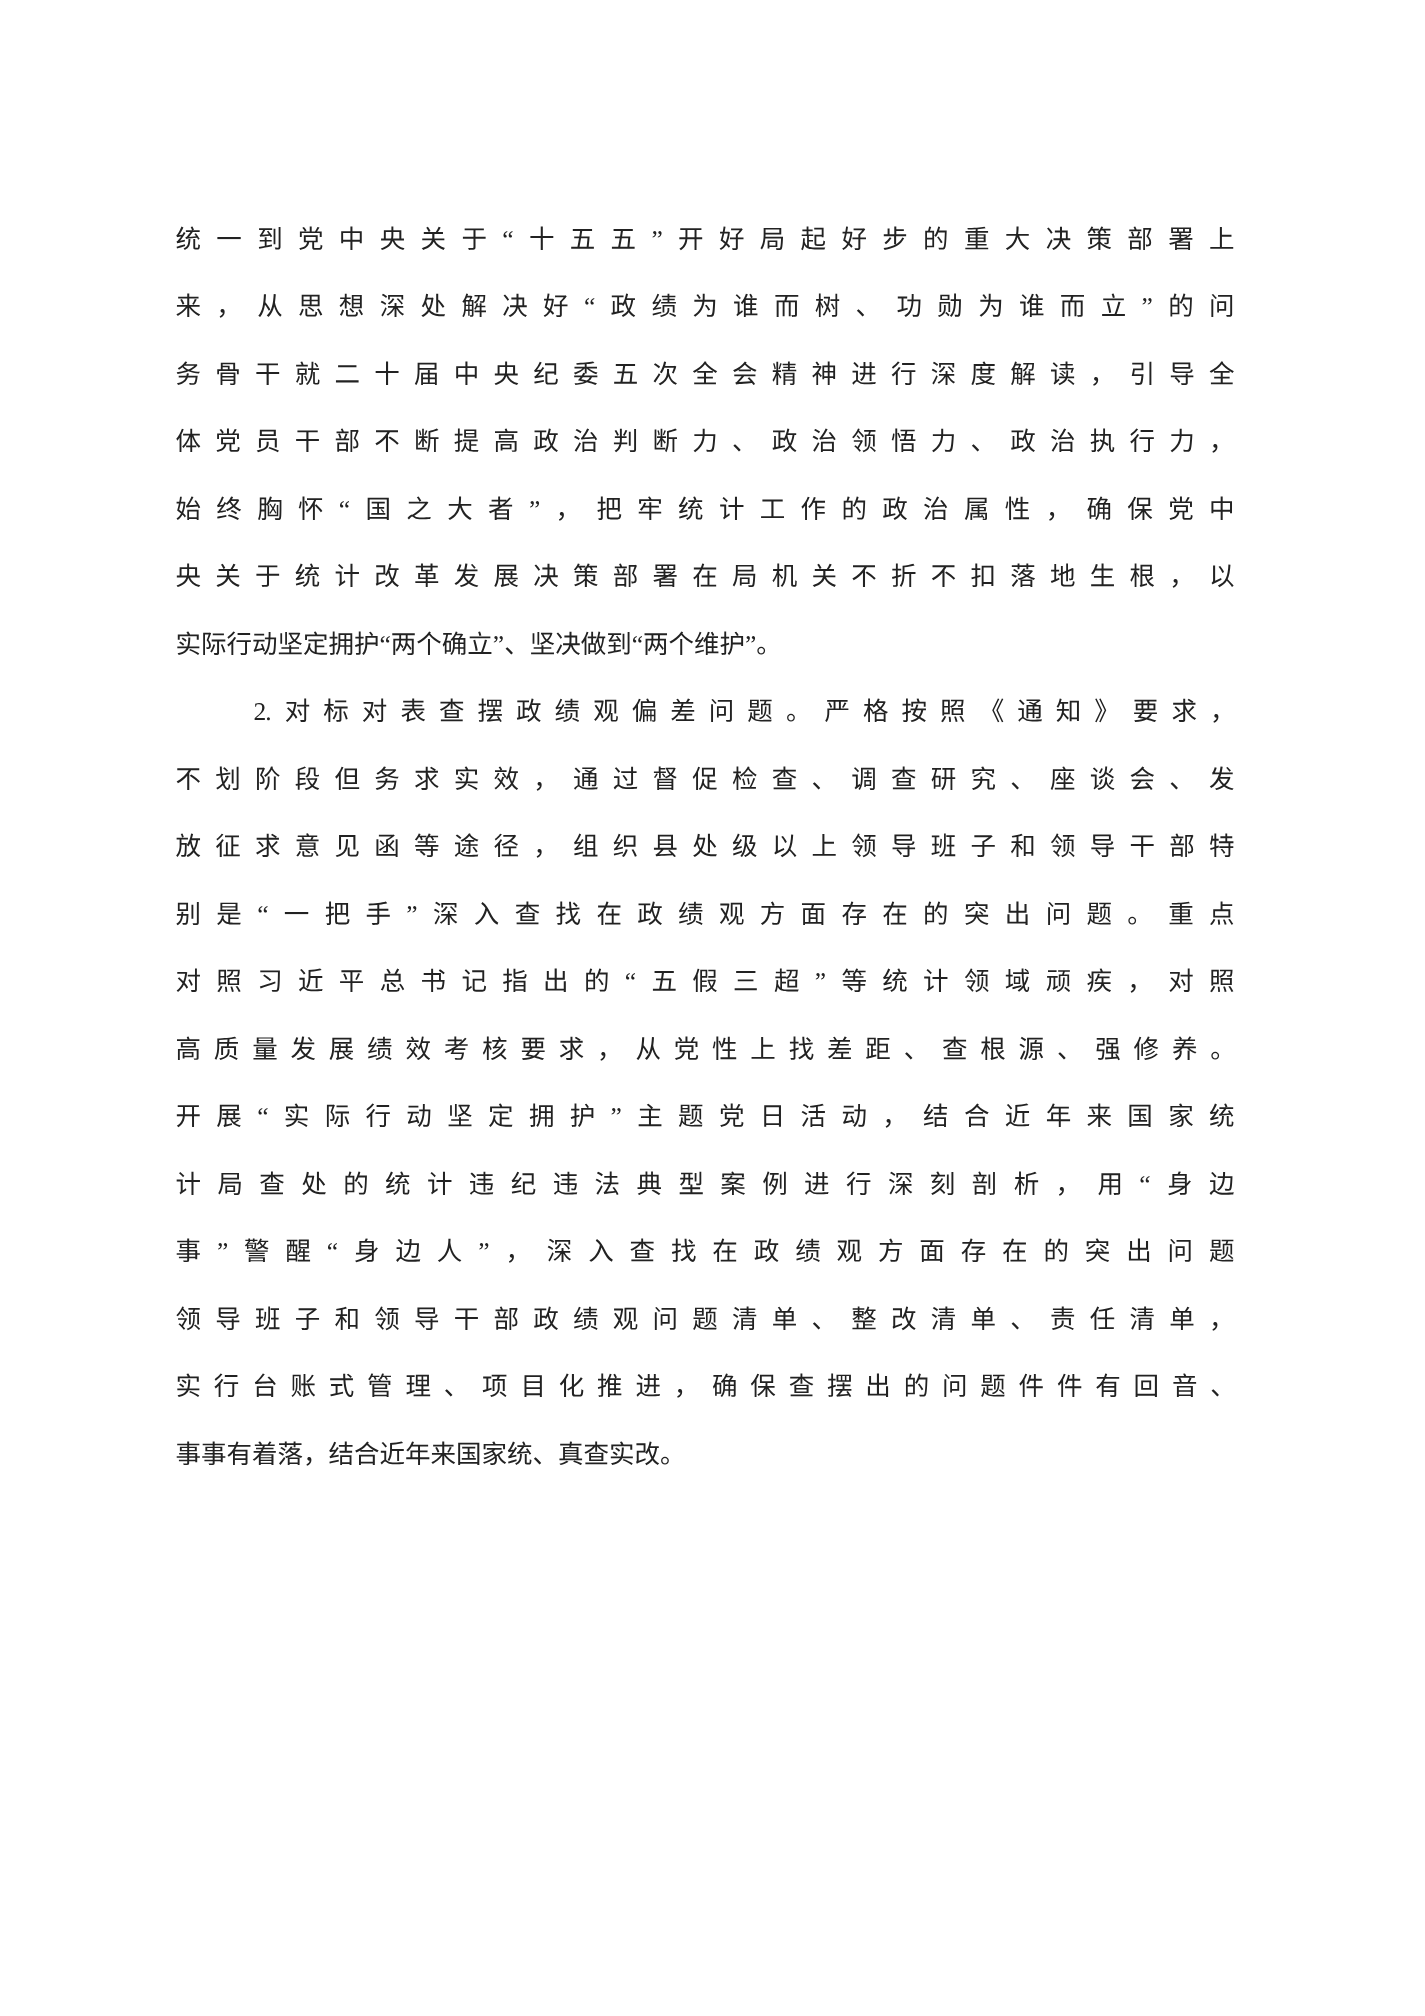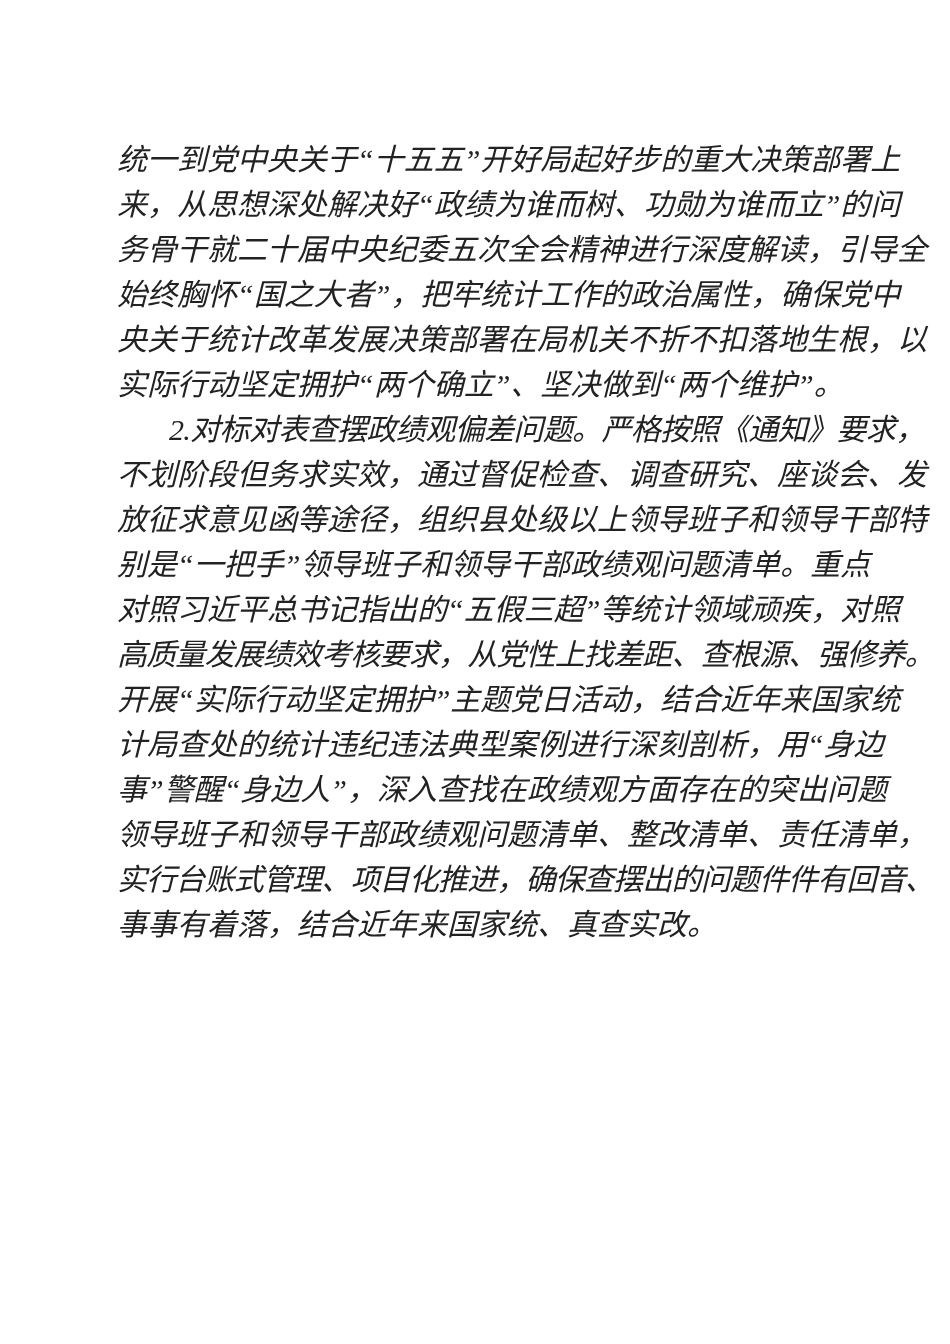--- a/index.html
+++ b/index.html
@@ -20,23 +20,22 @@
     height: 1344px;
     background: #ffffff;
     overflow: hidden;
   }
   #doc-body {
     position: absolute;
     left: 117px;
     top: 137px;
     width: 706px;
     color: #222222;
-    font-size: 30px;
+    font-size: 17px;
     font-weight: 400;
-    font-style: italic;
   }
   .para {
     margin: 0;
     padding: 0;
   }
   .line {
     height: 45px;
     line-height: 45px;
     white-space: nowrap;
     text-align: justify;
@@ -52,29 +51,30 @@
 </style>
 </head>
 <body>
 
 <div id="page">
   <div id="doc-body" style="color: rgb(34, 34, 34);">
       <div class="para">
         <div class="line">统一到党中央关于“十五五”开好局起好步的重大决策部署上</div>
         <div class="line">来，从思想深处解决好“政绩为谁而树、功勋为谁而立”的问</div>
         <div class="line">务骨干就二十届中央纪委五次全会精神进行深度解读，引导全</div>
+        <div class="line">体党员干部不断提高政治判断力、政治领悟力、政治执行力，</div>
         <div class="line">始终胸怀“国之大者”，把牢统计工作的政治属性，确保党中</div>
         <div class="line">央关于统计改革发展决策部署在局机关不折不扣落地生根，以</div>
         <div class="line para-end">实际行动坚定拥护“两个确立”、坚决做到“两个维护”。</div>
       </div>
       <div class="para">
         <div class="line indent" style="letter-spacing: -0.62963px;">2.对标对表查摆政绩观偏差问题。严格按照《通知》要求，</div>
         <div class="line">不划阶段但务求实效，通过督促检查、调查研究、座谈会、发</div>
         <div class="line">放征求意见函等途径，组织县处级以上领导班子和领导干部特</div>
-        <div class="line">别是“一把手”领导班子和领导干部政绩观问题清单。重点</div>
+        <div class="line">别是“一把手”深入查找在政绩观方面存在的突出问题。重点</div>
         <div class="line">对照习近平总书记指出的“五假三超”等统计领域顽疾，对照</div>
         <div class="line" style="letter-spacing: -0.821429px;">高质量发展绩效考核要求，从党性上找差距、查根源、强修养。</div>
         <div class="line">开展“实际行动坚定拥护”主题党日活动，结合近年来国家统</div>
         <div class="line">计局查处的统计违纪违法典型案例进行深刻剖析，用“身边</div>
         <div class="line">事”警醒“身边人”，深入查找在政绩观方面存在的突出问题</div>
         <div class="line">领导班子和领导干部政绩观问题清单、整改清单、责任清单，</div>
         <div class="line" style="letter-spacing: -0.821429px;">实行台账式管理、项目化推进，确保查摆出的问题件件有回音、</div>
         <div class="line para-end">事事有着落，结合近年来国家统、真查实改。</div>
       </div>
     </div>

